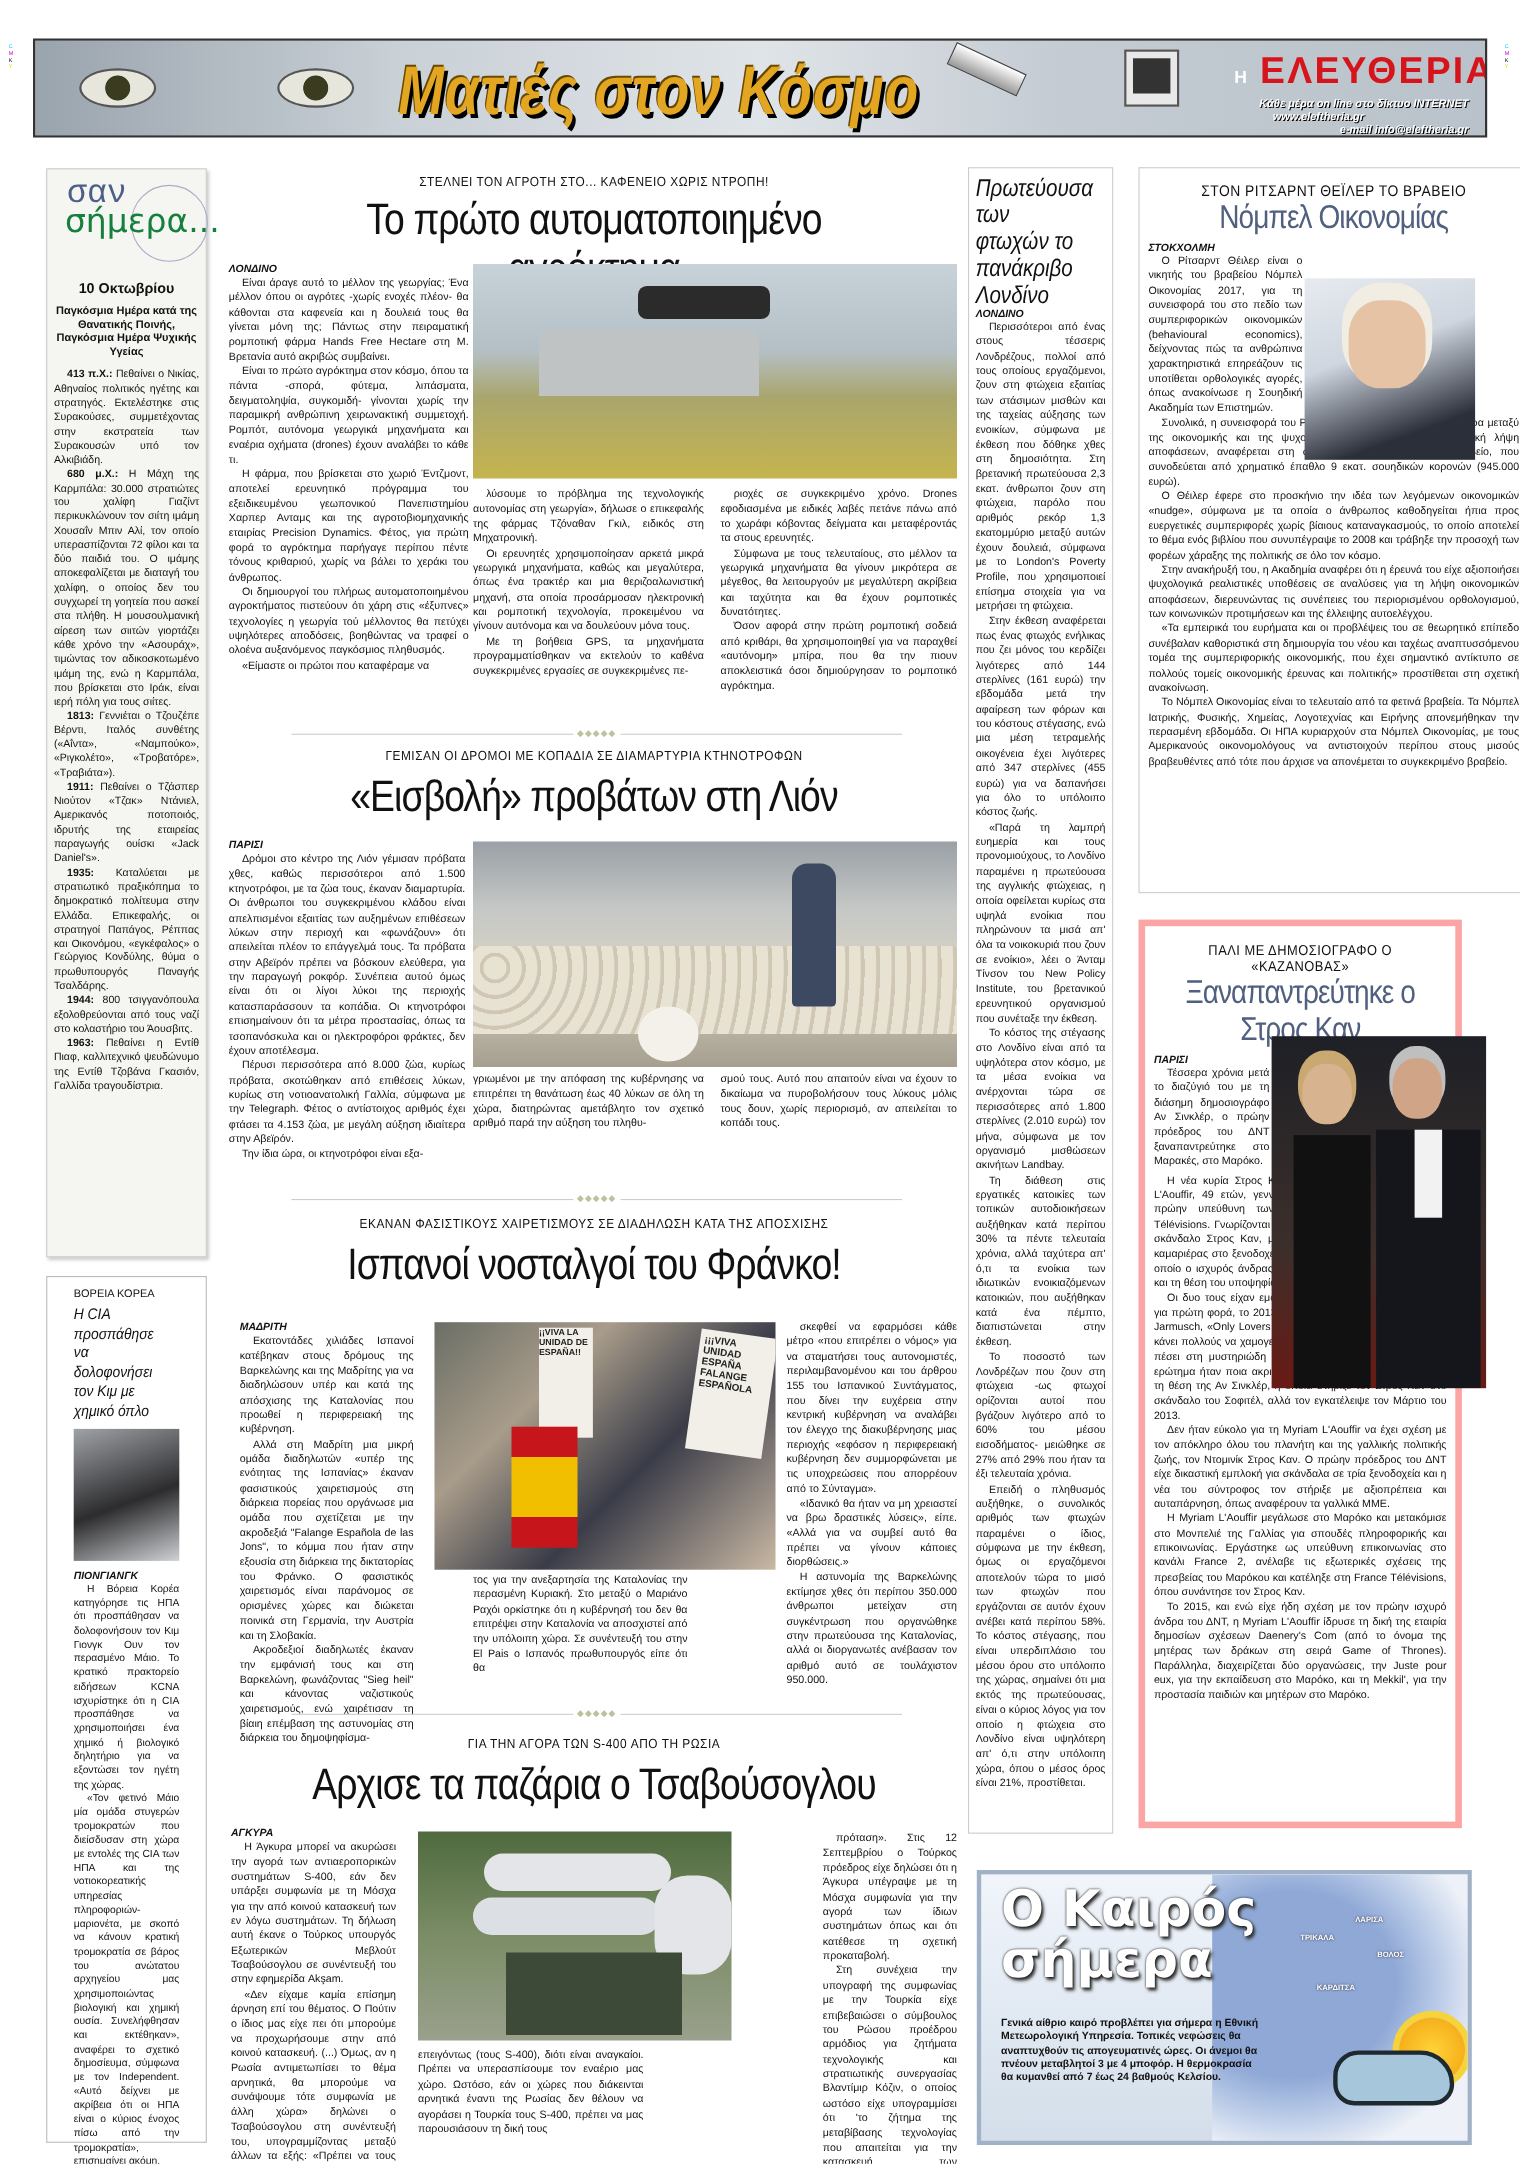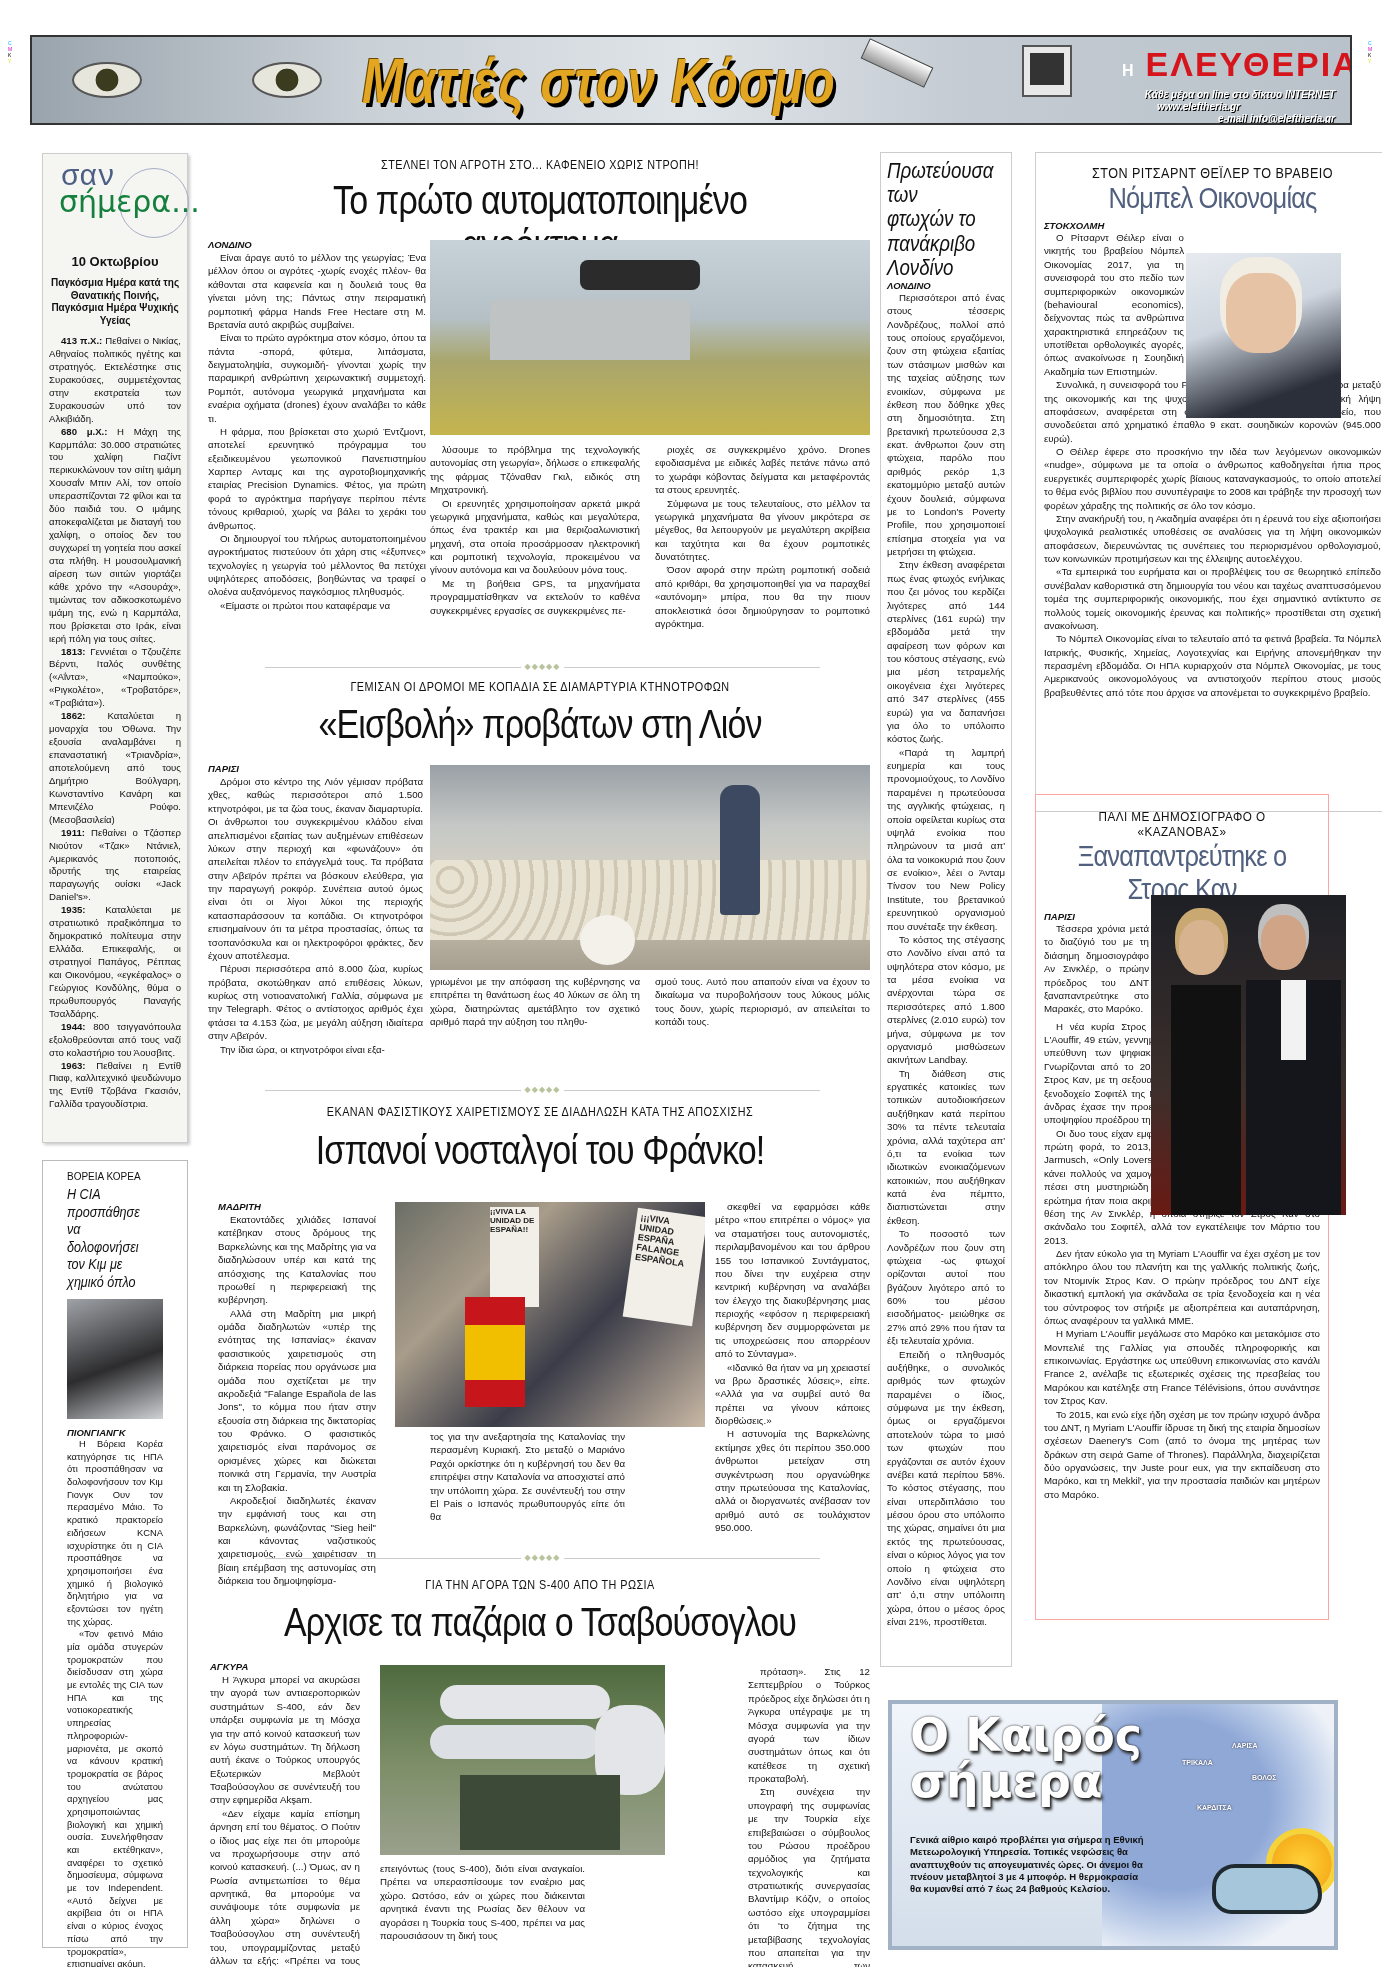--- a/index.html
+++ b/index.html
@@ -34,21 +34,21 @@
 .body{font-size:9.7px;line-height:1.38;text-align:justify}
 .body p{text-indent:12px}
 .dl{font-weight:bold;font-style:italic;font-size:9.5px;text-decoration:none}
 .col{position:absolute}
 .divider{position:absolute;height:1px;background:#ccc}
 .divider .dots{position:absolute;left:50%;top:-5px;color:#b9c39d;font-size:8px;letter-spacing:1px;background:#fff;padding:0 4px;transform:translateX(-50%)}
 .photo{position:absolute;overflow:hidden}
 .lon{left:880px;top:152px;width:132px;height:1515px;border:1px solid #ccc;padding:6px}
 .lon h2{font-size:22px;font-style:italic;font-weight:normal;line-height:1.1;transform:scaleX(.85);transform-origin:left}
 .nob{left:1035px;top:152px;width:355px;height:660px;border:1px solid #ccc;padding:8px}
-.kan{left:1035px;top:794px;width:294px;height:826px;border:1px solid #fca5a5;padding:8px}
+.kan{left:1035px;top:836px;width:294px;height:826px;border:6px solid #fca5a5;padding:8px}
 .subhead-blue{color:#50607e}
 .weather{left:888px;top:1700px;width:450px;height:250px;border:4px solid #a2b2c6;background:linear-gradient(180deg,#f1f5fb,#d3deea);overflow:hidden}
 .weather .wt{position:absolute;left:18px;top:8px;font-size:46px;font-weight:bold;font-family:"DejaVu Sans",sans-serif;color:#fff;text-shadow:0 0 2px #000,2px 3px 3px #333;line-height:1}
 .weather .map{position:absolute;left:210px;top:0;width:240px;height:250px;background:radial-gradient(ellipse at 30% 40%,#8fa8d6 0 40%,#b6c8e6 55%,#eef2f8 75%)}
 .weather .city{position:absolute;font-size:7px;font-weight:bold;color:#fff;text-shadow:0 0 2px #223}
 .weather .txt{position:absolute;left:18px;top:130px;width:240px;font-size:9.5px;font-weight:bold;line-height:1.3}
 .sun{position:absolute;left:380px;top:130px;width:60px;height:60px;border-radius:50%;background:radial-gradient(circle,#ffd23a,#f2a10d);box-shadow:0 0 0 6px #f7d33a}
 .cloud{position:absolute;left:320px;top:160px;width:110px;height:50px;background:#a5c6db;border:4px solid #1e2a30;border-radius:30px 40px 25px 25px}
 </style>
 </head>
@@ -86,21 +86,20 @@
     <div class="circle"></div>
     <div class="a">σαν</div>
     <div class="b">σήμερα...</div>
   </div>
   <h3>10 Οκτωβρίου</h3>
   <div class="obs">Παγκόσμια Ημέρα κατά της Θανατικής Ποινής, Παγκόσμια Ημέρα Ψυχικής Υγείας</div>
   <div id="san-entries">
       <p><b>413 π.Χ.: </b>Πεθαίνει ο Νικίας, Αθηναίος πολιτικός ηγέτης και στρατηγός. Εκτελέστηκε στις Συρακούσες, συμμετέχοντας στην εκστρατεία των Συρακουσών υπό τον Αλκιβιάδη.</p>
       <p><b>680 μ.Χ.: </b>Η Μάχη της Καρμπάλα: 30.000 στρατιώτες του χαλίφη Γιαζίντ περικυκλώνουν τον σιίτη ιμάμη Χουσαΐν Μπιν Αλί, τον οποίο υπερασπίζονται 72 φίλοι και τα δύο παιδιά του. Ο ιμάμης αποκεφαλίζεται με διαταγή του χαλίφη, ο οποίος δεν του συγχωρεί τη γοητεία που ασκεί στα πλήθη. Η μουσουλμανική αίρεση των σιιτών γιορτάζει κάθε χρόνο την «Ασουράχ», τιμώντας τον αδικοσκοτωμένο ιμάμη της, ενώ η Καρμπάλα, που βρίσκεται στο Ιράκ, είναι ιερή πόλη για τους σιίτες.</p>
       <p><b>1813: </b>Γεννιέται ο Τζουζέπε Βέρντι, Ιταλός συνθέτης («Αΐντα», «Ναμπούκο», «Ριγκολέτο», «Τροβατόρε», «Τραβιάτα»).</p>
-      <p><b>1862: </b>Καταλύεται η μοναρχία του Όθωνα. Την εξουσία αναλαμβάνει η επαναστατική «Τριανδρία», αποτελούμενη από τους Δημήτριο Βούλγαρη, Κωνσταντίνο Κανάρη και Μπενιζέλο Ρούφο. (Μεσοβασιλεία)</p>
       <p><b>1911: </b>Πεθαίνει ο Τζάσπερ Νιούτον «Τζακ» Ντάνιελ, Αμερικανός ποτοποιός, ιδρυτής της εταιρείας παραγωγής ουίσκι «Jack Daniel's».</p>
       <p><b>1935: </b>Καταλύεται με στρατιωτικό πραξικόπημα το δημοκρατικό πολίτευμα στην Ελλάδα. Επικεφαλής, οι στρατηγοί Παπάγος, Ρέππας και Οικονόμου, «εγκέφαλος» ο Γεώργιος Κονδύλης, θύμα ο πρωθυπουργός Παναγής Τσαλδάρης.</p>
       <p><b>1944: </b>800 τσιγγανόπουλα εξολοθρεύονται από τους ναζί στο κολαστήριο του Άουσβιτς.</p>
       <p><b>1963: </b>Πεθαίνει η Εντίθ Πιαφ, καλλιτεχνικό ψευδώνυμο της Εντίθ Τζοβάνα Γκασιόν, Γαλλίδα τραγουδίστρια.</p>
     </div>
 </div>
 
 <div class="abs kor">
   <div class="k1">ΒΟΡΕΙΑ ΚΟΡΕΑ</div>
   <div class="k2">Η CIA προσπάθησε να δολοφονήσει τον Κιμ με χημικό όπλο</div>

